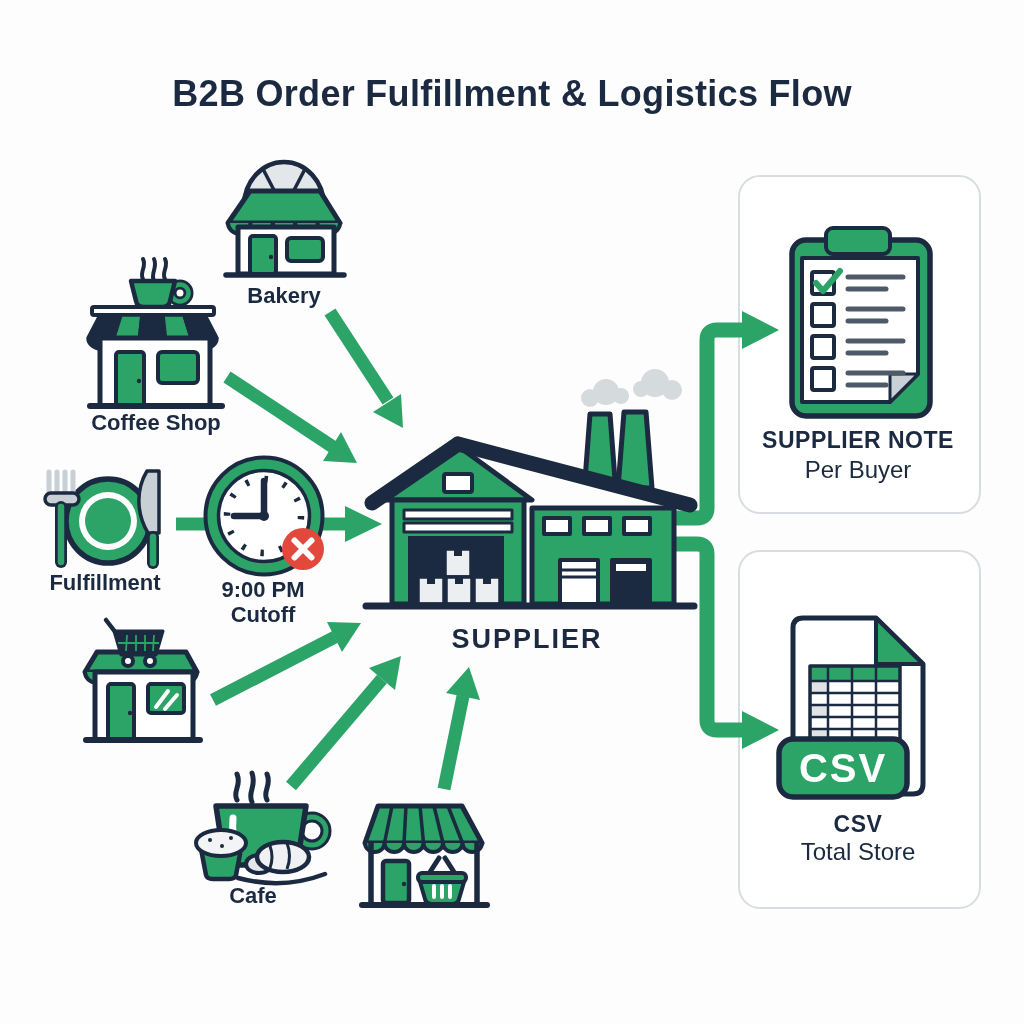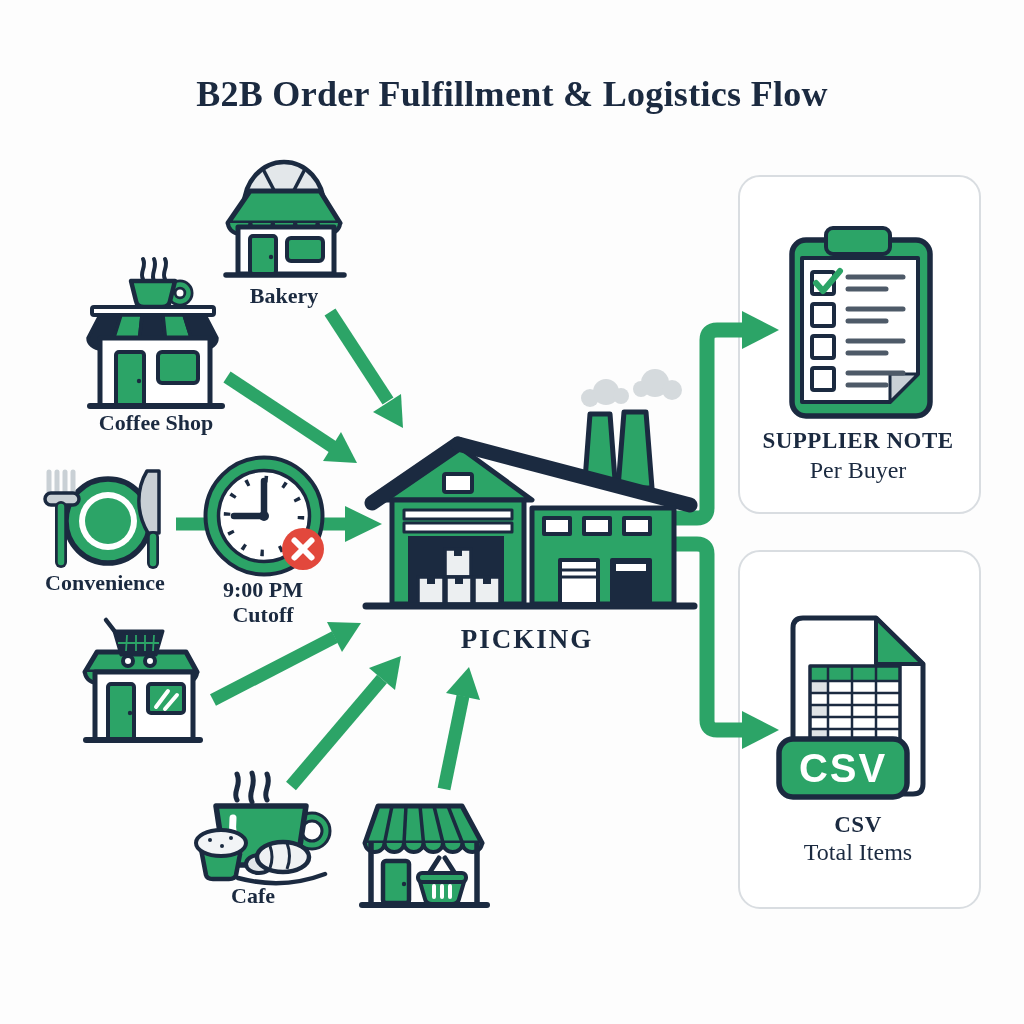--- a/index.html
+++ b/index.html
@@ -1,21 +1,21 @@
 <!DOCTYPE html>
 <html><head>
 <meta charset="utf-8">
 <style>
   html,body{margin:0;padding:0;background:#ffffff;}
   .stage{position:relative;width:1024px;height:1024px;background:#fdfdfd;overflow:hidden;
          font-family:"Liberation Sans",sans-serif;}
   .card{position:absolute;background:#ffffff;border:2.5px solid #d9dde1;border-radius:22px;z-index:1;}
   svg.art{position:absolute;left:0;top:0;z-index:2;}
   .lbl{position:absolute;transform:translateX(-50%);color:#1b2a40;font-weight:700;
-       font-size:22px;line-height:1.12;text-align:center;white-space:nowrap;z-index:3;font-family:Liberation Serif, serif;}
+       font-size:22px;line-height:1.12;text-align:center;white-space:nowrap;z-index:3;}
   .wrap{white-space:normal;width:190px;}
   .title{font-size:36px;letter-spacing:.3px;}
   .supplier{font-size:27px;letter-spacing:2px;}
   .card-title{font-size:23px;letter-spacing:.5px;}
   .sub{font-weight:400;font-size:24px;}
 </style>
 </head>
 <body>
 
 <div class="stage">
@@ -289,28 +289,28 @@
       </g>
       <rect x="779" y="739" width="128" height="58" rx="14" fill="#2ca467" stroke="#1b2a40" stroke-width="5.5"></rect>
       <text x="843" y="782" text-anchor="middle" fill="#ffffff" font-size="40" font-weight="bold" letter-spacing="2" font-family="Liberation Sans, sans-serif">CSV</text>
     </g>
   </svg>
 
   <div class="lbl title" style="left:512px;top:74px;">B2B Order Fulfillment &amp; Logistics Flow</div>
 
   <div class="lbl" style="left:284px;top:284px;">Bakery</div>
   <div class="lbl" style="left:156px;top:411px;">Coffee Shop</div>
-  <div class="lbl" style="left:105px;top:571px;">Convenience</div>
+  <div class="lbl" style="left:105px;top:571px;">Fulfillment</div>
   <div class="lbl" style="left:253px;top:884px;">Cafe</div>
 
   <div class="lbl" style="left:263px;top:578px;">
     <div>9:00 PM</div>
     <div>Cutoff</div>
   </div>
 
-  <div class="lbl supplier" style="left:527px;top:624px;">PICKING</div>
+  <div class="lbl supplier" style="left:527px;top:624px;">SUPPLIER</div>
 
   <div class="lbl card-title" style="left:858px;top:428px;">SUPPLIER NOTE</div>
   <div class="lbl sub" style="left:858px;top:457px;">Per Buyer</div>
 
   <div class="lbl card-title" style="left:858px;top:812px;">CSV</div>
-  <div class="lbl sub" style="left:858px;top:839px;">Total Items</div>
+  <div class="lbl sub" style="left:858px;top:839px;">Total Store</div>
 </div>
 
 </body></html>

